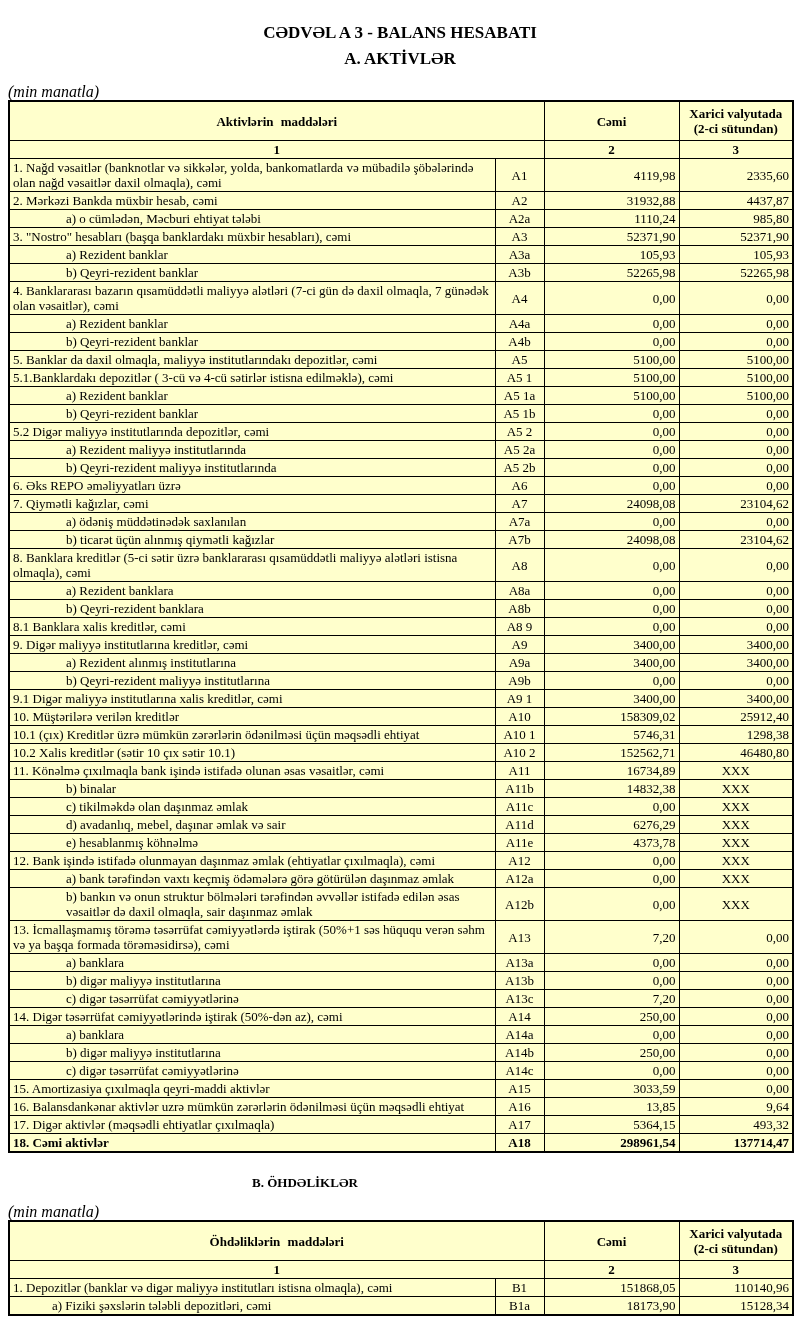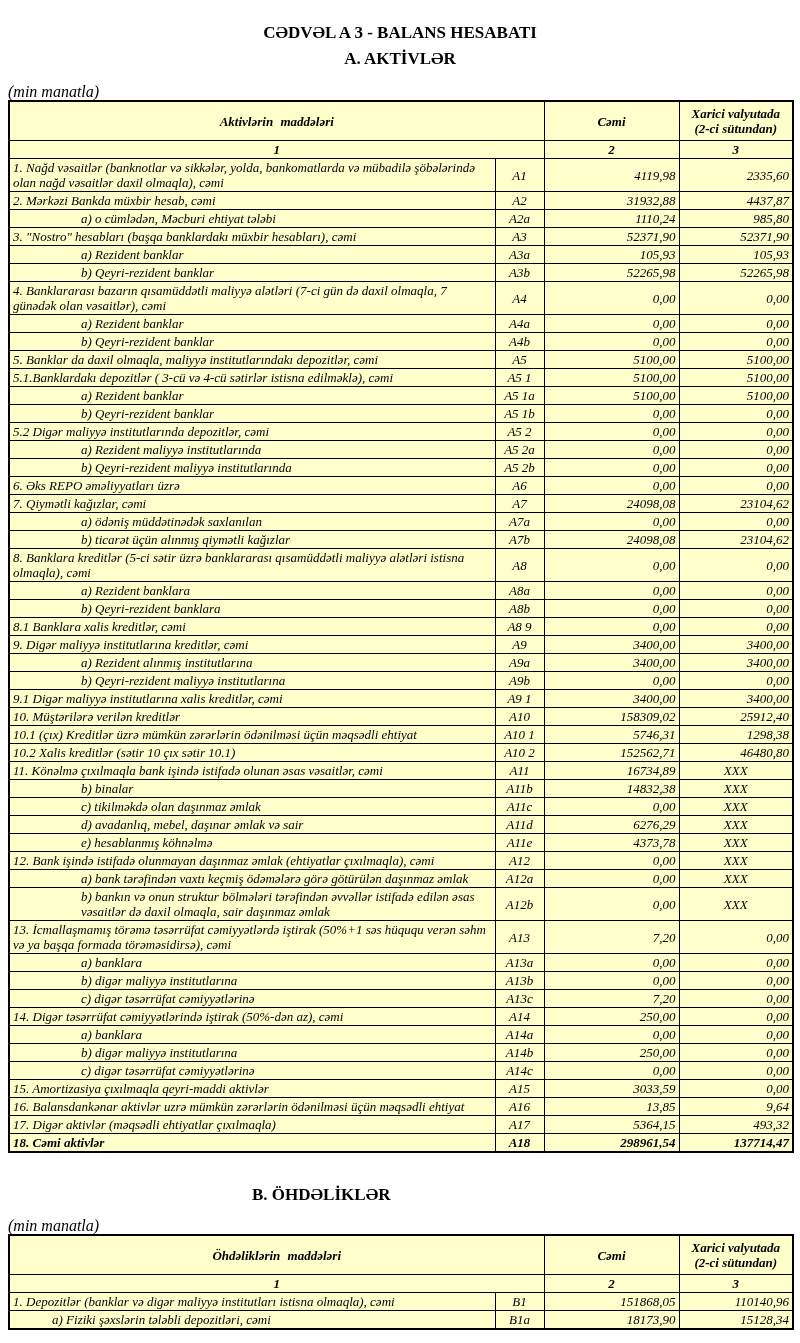--- a/index.html
+++ b/index.html
@@ -1,38 +1,38 @@
 <!DOCTYPE html>
 <html><head>
 <meta charset="utf-8">
 <style>
   html,body{margin:0;padding:0;background:#ffffff;}
   body{width:800px;height:1343px;overflow:hidden;color:#000;
        font-family:"Liberation Serif","DejaVu Serif",serif;}
   .page{position:relative;width:800px;height:1343px;}
   .doc-title{margin:20px 0 0 0;text-align:center;font-weight:bold;font-size:17px;line-height:1.5;}
-  .sec-b-title{margin:32px 0 0 252px;font-weight:bold;font-size:17px;}
+  .sec-b-title{margin:22px 0 0 252px;font-weight:bold;font-size:13px;}
   .unit-note{width:784px;margin:14px 8px 0 8px;font-style:italic;font-size:16px;line-height:13px;}
   table.sheet{border-collapse:collapse;table-layout:fixed;width:784px;margin:2px 10px 0 8px;
-              border:2px solid #000;font-style:italic;}
+              border:2px solid #000;}
   table.sheet th,table.sheet td{border:1px solid #000;background:#FFFFCC;font-size:13px;
               line-height:15px;padding:1px 3px;vertical-align:middle;overflow:hidden;}
   table.sheet th{font-weight:bold;text-align:center;}
   .hdr-items{font-size:14px;height:36px;word-spacing:4px;}
   .hdr-cemi{font-size:14px;}
   .hdr-foreign{font-size:13.5px;line-height:16px;}
   .colnum-row th{font-size:13px;height:14px;line-height:14px;padding:0 3px;}
   td.lbl{text-align:left;}
   td.code{text-align:center;}
   td.num{text-align:right;}
   td.xxx{text-align:center;}
   td.w{background:#ffffff;}
   td.vtop{vertical-align:top;}
   tr.bold td{font-weight:bold;}
-  .s-a td.ind1{padding-left:71px;}
+  .s-a td.ind1{padding-left:56px;}
   .s-b td.ind1{padding-left:42px;}
 </style>
 </head>
 <body>
 
 <div class="page">
 
   <div class="doc-title">
     <div>CƏDVƏL A 3 - BALANS HESABATI</div>
     <div>A. AKTİVLƏR</div>

